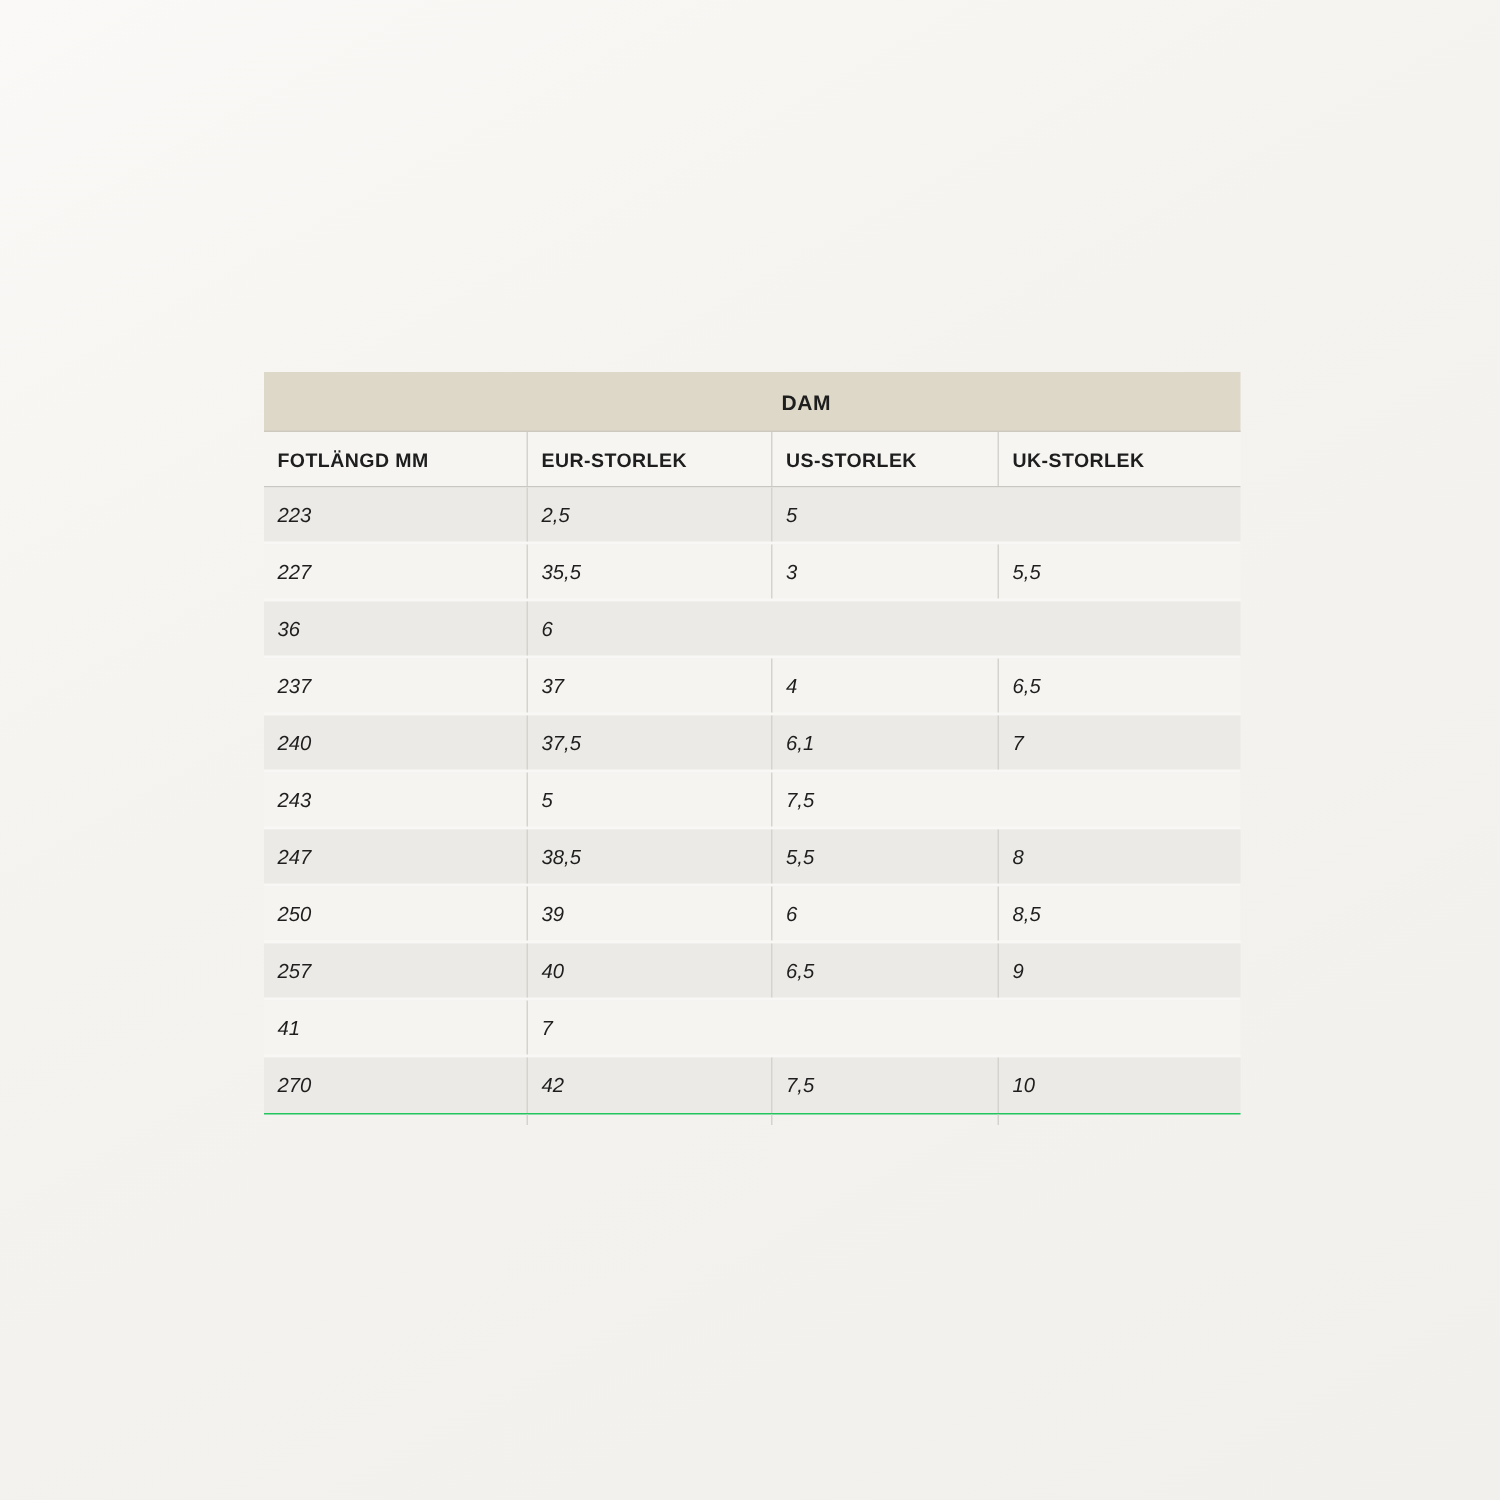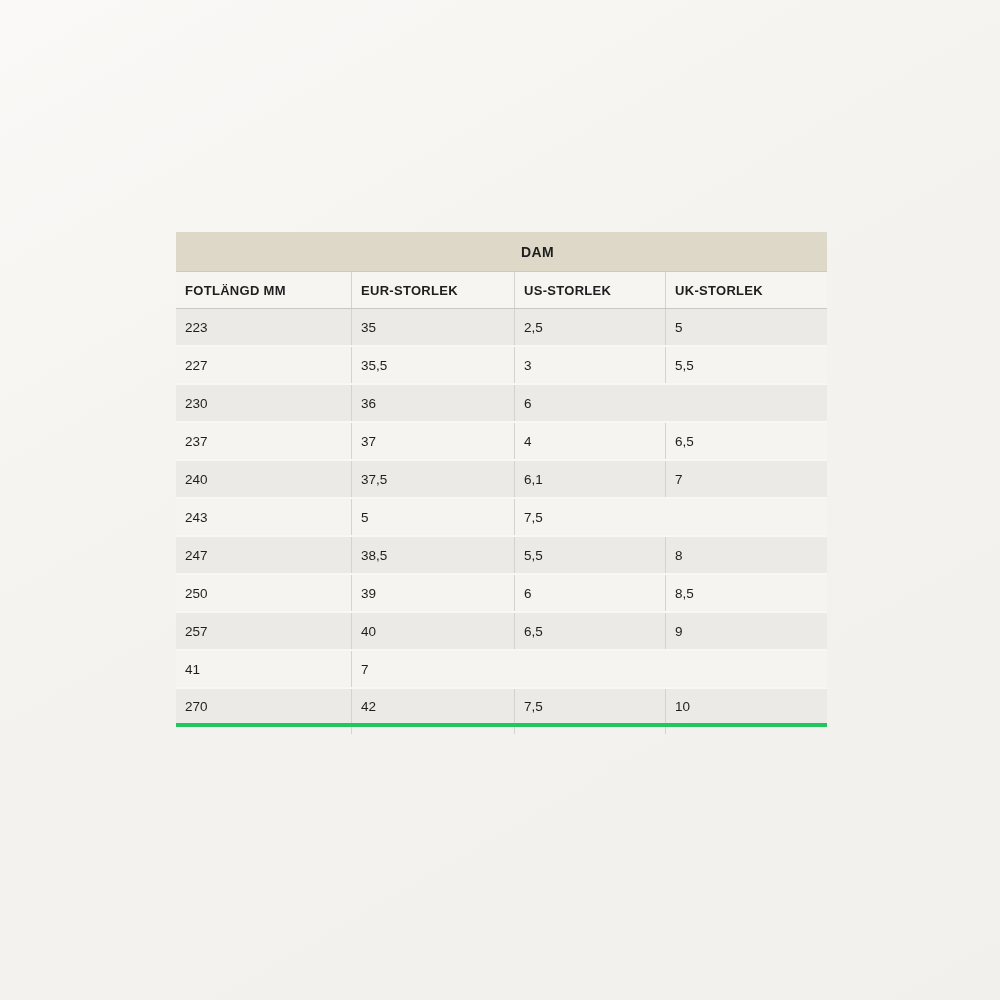--- a/index.html
+++ b/index.html
@@ -8,21 +8,21 @@
     position: relative;
     font-family: "Liberation Sans", sans-serif;
     color: #1e1e1e;
     background: linear-gradient(150deg, #faf9f7 0%, #f5f3ef 40%, #f2f0ec 100%);
     overflow: hidden;
   }
 
   .size-chart {
     position: absolute;
     left: 176px;
-    top: 232px;
+    top: 248px;
     width: 651px;
   }
 
   .band {
     height: 40px;
     background: #ded8c9;
     border-bottom: 1px solid #cdc9bf;
     display: flex;
     align-items: center;
     justify-content: center;
@@ -56,24 +56,25 @@
   }
   .header-row .cell {
     font-size: 13px;
     font-weight: 700;
     letter-spacing: 0.3px;
   }
 
   .data-row {
     height: 38px;
     border-bottom: 2px solid #f8f7f5;
+    font-style: italic;
   }
   .data-row:nth-child(odd)  { background: #ebeae6; }
   .data-row:nth-child(even) { background: #f5f4f1; }
-  .data-row:last-child { border-bottom: 4px solid #22c55e; }
+  .data-row:last-child { border-bottom: 1px solid #22c55e; }
 
   .stub { height: 7px; }
   .stub .stub-col:not(:last-child) { border-right: 1px solid #d5d3ce; }
 </style>
 </head>
 <body>
 
 <div class="size-chart">
 
   <div class="band">
@@ -83,32 +84,30 @@
   <div class="grid-row header-row">
     <div class="cell">FOTLÄNGD MM</div>
     <div class="cell">EUR-STORLEK</div>
     <div class="cell">US-STORLEK</div>
     <div class="cell">UK-STORLEK</div>
   </div>
 
   <div>
       <div class="grid-row data-row">
         <div class="cell">223</div>
-        <div class="cell">35</div>
         <div class="cell">2,5</div>
         <div class="cell">5</div>
       </div>
       <div class="grid-row data-row">
         <div class="cell">227</div>
         <div class="cell">35,5</div>
         <div class="cell">3</div>
         <div class="cell">5,5</div>
       </div>
       <div class="grid-row data-row">
-        <div class="cell">230</div>
         <div class="cell">36</div>
         <div class="cell">6</div>
       </div>
       <div class="grid-row data-row">
         <div class="cell">237</div>
         <div class="cell">37</div>
         <div class="cell">4</div>
         <div class="cell">6,5</div>
       </div>
       <div class="grid-row data-row">

